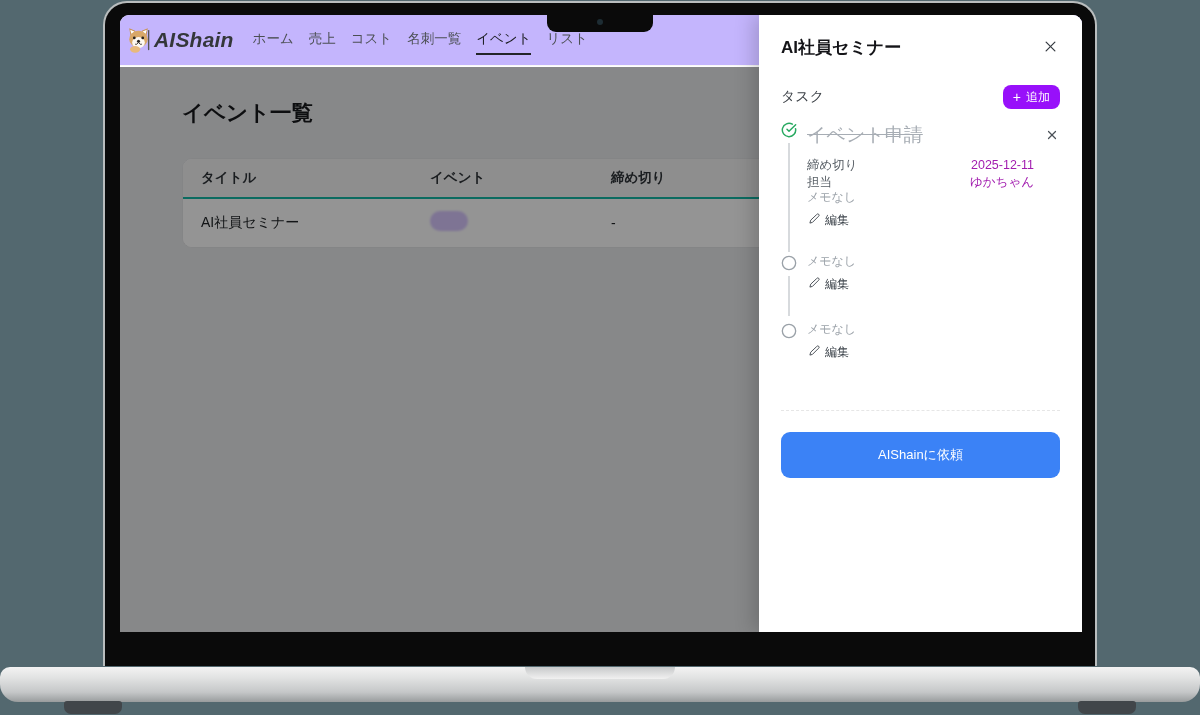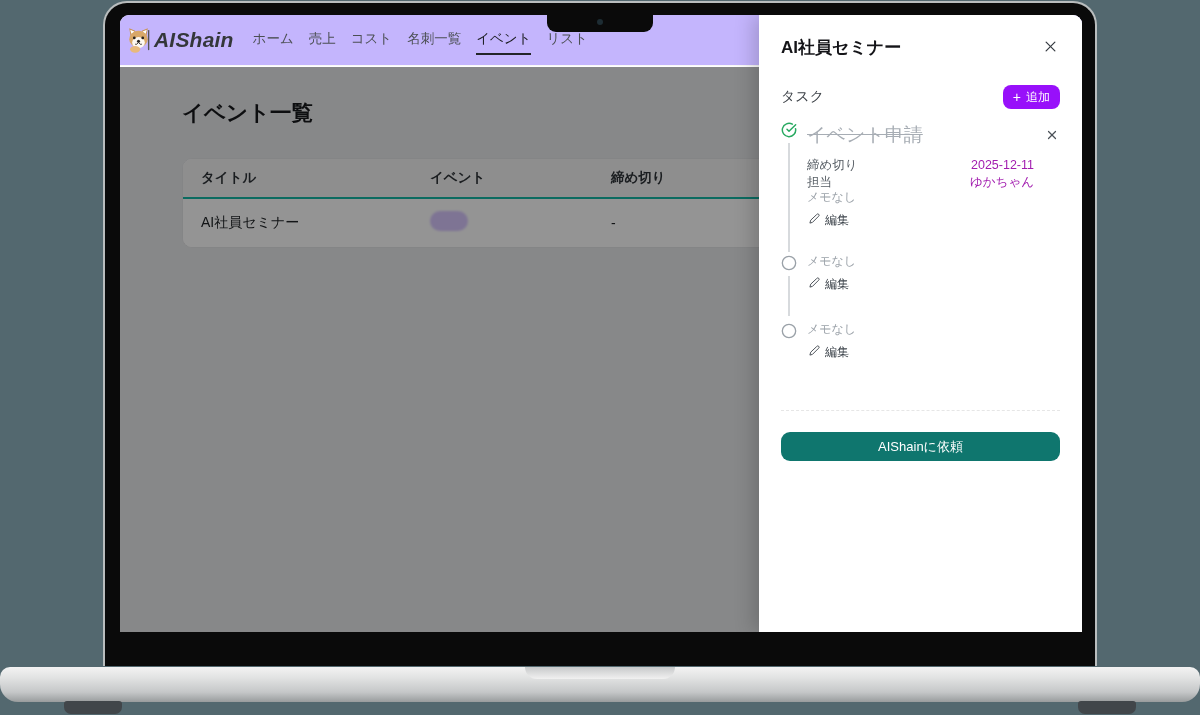--- a/index.html
+++ b/index.html
@@ -107,21 +107,21 @@
   .t-edit {
     margin-top:9px; margin-left:2px; display:inline-flex; align-items:center; gap:5px;
     font-size:12px; color:#3e454c; background:none; border:none; cursor:pointer;
     font-family:inherit; line-height:13px; padding:0;
   }
   .task + .task { margin-top:27px; }
   .task.t3 { margin-top:31px; }
 
   .panel-divider { margin-top:50px; border-top:1px dashed #e6e6e6; }
   .cta-btn {
-    margin-top:21px; width:100%; height:29px; background:#0f766e; color:#fff;
+    margin-top:21px; width:100%; height:46px; background:#3b82f6; color:#fff;
     border:none; border-radius:9px; font-size:13px; cursor:pointer; font-family:inherit;
   }
 </style>
 </head>
 <body>
 
 <div class="shell"></div>
 <div class="base"></div>
 <div class="scoop"></div>
 <div class="foot left"></div>

